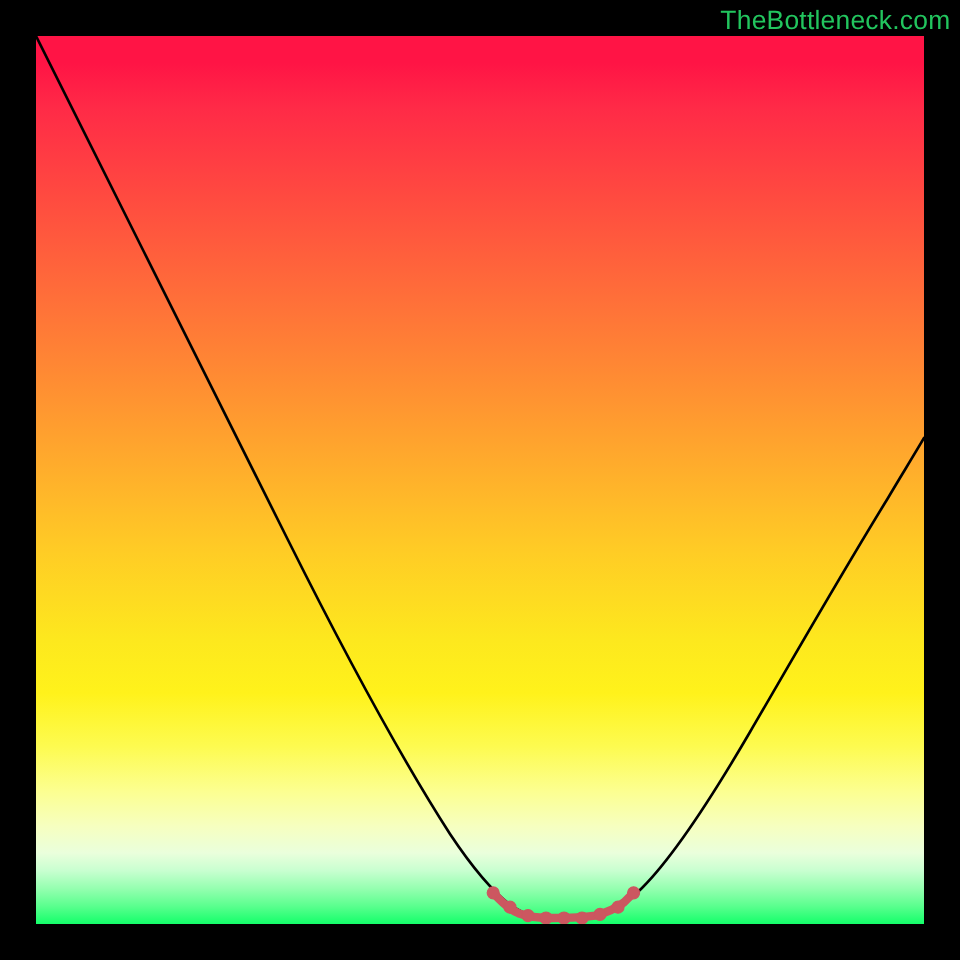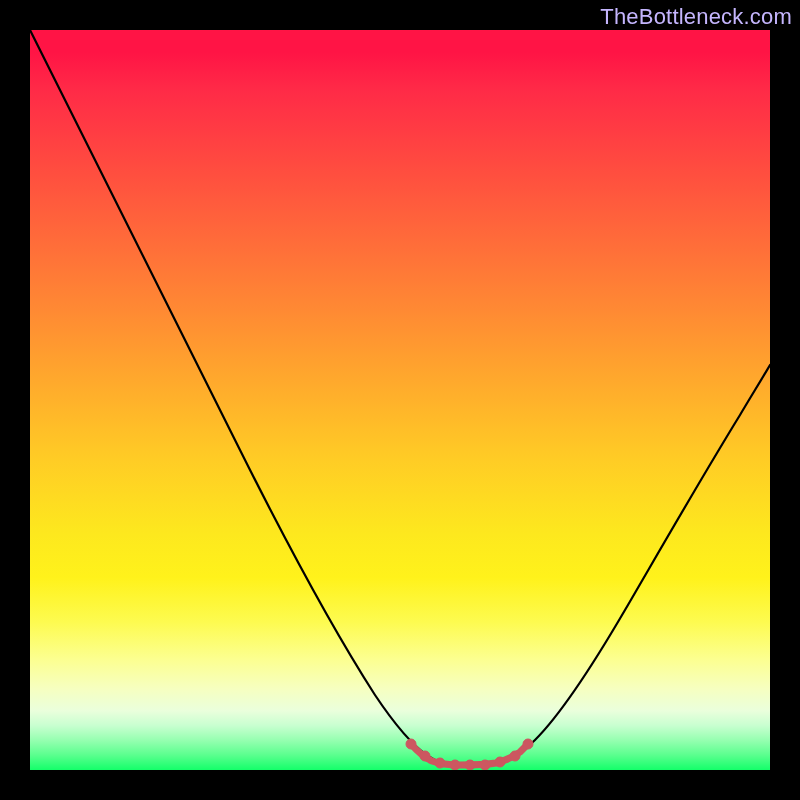--- a/index.html
+++ b/index.html
@@ -51,21 +51,21 @@
     left: 0;
     top: 0;
     width: 740px;
     height: 740px;
     pointer-events: none;
   }
   .watermark {
     position: absolute;
     top: 4px;
     right: 8px;
-    color: #c4b5fd;
+    color: #22c55e;
     font-size: 22px;
     font-weight: 500;
     letter-spacing: 0.2px;
     user-select: none;
   }
 </style>
 </head>
 <body>
 
 <div class="frame">

